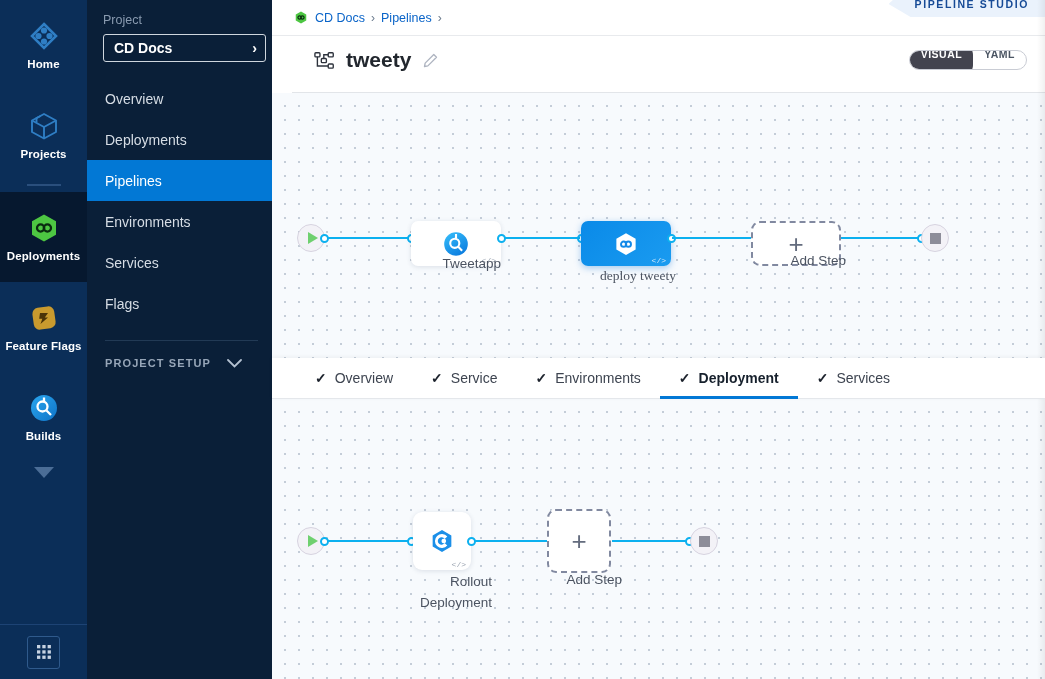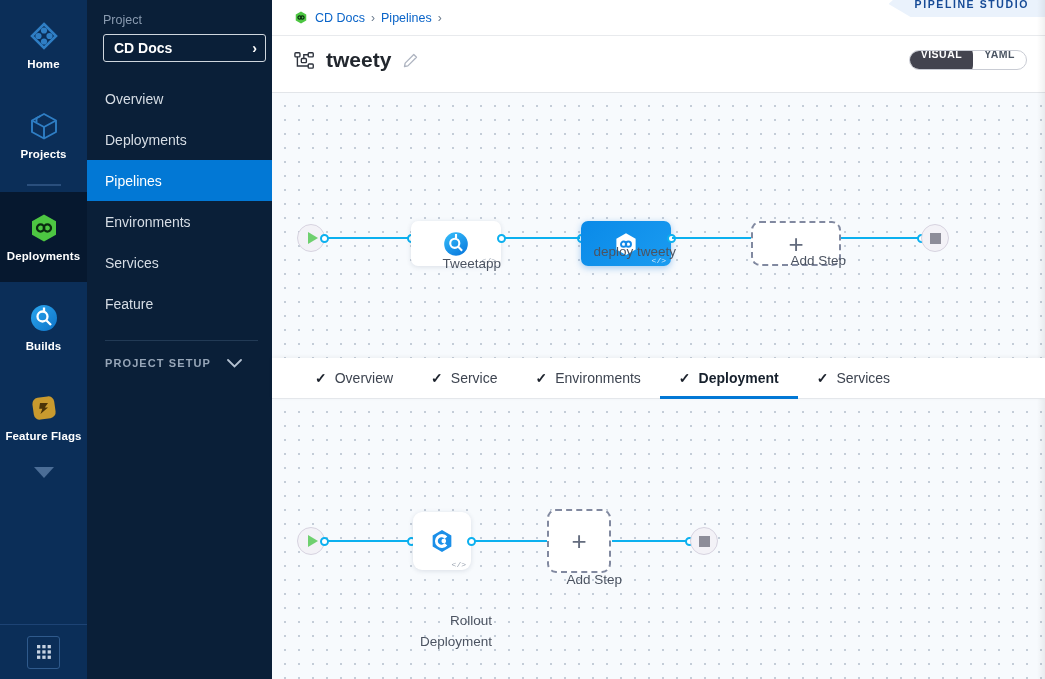--- a/index.html
+++ b/index.html
@@ -85,21 +85,21 @@
   .studio-badge {
     position:absolute; right:0; top:-9px;
     background:#eaf2fc; color:#164a96;
     font-size:10.5px; font-weight:bold; letter-spacing:1.6px;
     padding: 6px 16px 5px 26px; height:26px; line-height:15px;
     clip-path: polygon(14px 0, 100% 0, 100% 100%, 22px 100%, 0 50%);
   }
 
   .title-bar {
     height: 57px; display:flex; align-items:center; padding: 0 18px 8px 22px;
-    border-bottom:1px solid #e2e5e9; background:#fff; justify-content:space-between;
+    border-bottom:1px solid #e2e5e9; background:#fff; justify-content:space-between;margin-left:20px;
   }
   .title-left { display:flex; align-items:center; gap:10px; }
   .pipe-title { font-size:21px; font-weight:bold; color:#22272e; }
   .toggle {
     display:flex; align-items:center; height:20px;
     border:1px solid #c9ccd4; border-radius:11px; overflow:hidden; background:#fff;
   }
   .toggle span {
     font-size:10.5px; font-weight:bold; letter-spacing:0.5px;
     padding: 0 11px; height:32px; line-height:20px; cursor:pointer; color:#4b5563;
@@ -233,46 +233,46 @@
 
     <div class="rail-item active">
       <svg class="rail-ico" viewBox="0 0 32 32">
         <path d="M16 2.5 L28 9.2 V22.8 L16 29.5 L4 22.8 V9.2 Z" fill="#4dc642"></path>
         <g fill="none" stroke="#0a2b10" stroke-width="2.3" stroke-linecap="round">
           <path d="M12.6 12.4a3.6 3.6 0 100 7.2 3.6 3.6 0 100-7.2z"></path>
           <path d="M19.4 12.4a3.6 3.6 0 110 7.2 3.6 3.6 0 110-7.2z"></path>
         </g>
       </svg>
       <span class="rail-label">Deployments</span>
+    </div>
+
+    <div class="rail-item">
+      <svg class="rail-ico" viewBox="0 0 32 32">
+        <rect x="5" y="5" width="22" height="22" rx="6" fill="#c99a2e" transform="rotate(-8 16 16)"></rect>
+        <path d="M12 11h8l-3.2 4.4H20L12.5 22l1.8-5.3H11.2z" fill="#4a3308"></path>
+      </svg>
+      <span class="rail-label">Feature Flags</span>
     </div>
 
     <div class="rail-item">
       <svg class="rail-ico" viewBox="0 0 32 32">
         <defs>
             <linearGradient id="bg1" x1="0" y1="0" x2="1" y2="1">
           <stop offset="0" stop-color="#2aa6ef"></stop>
               <stop offset="1" stop-color="#0f74c8"></stop>
         </linearGradient>
           </defs>
         <circle cx="16" cy="16" r="13" fill="url(#bg1)"></circle>
         <g fill="none" stroke="#ffffff" stroke-width="2.3">
           <circle cx="14.5" cy="14.5" r="5"></circle>
             <path d="M18.5 18.5 L23 23"></path>
           <path d="M16 5.5 L16 10"></path>
         </g>
       </svg>
       <span class="rail-label">Builds</span>
-    </div>
-
-    <div class="rail-item">
-      <svg class="rail-ico" viewBox="0 0 32 32">
-        <rect x="5" y="5" width="22" height="22" rx="6" fill="#c99a2e" transform="rotate(-8 16 16)"></rect>
-        <path d="M12 11h8l-3.2 4.4H20L12.5 22l1.8-5.3H11.2z" fill="#4a3308"></path>
-      </svg>
-      <span class="rail-label">Feature Flags</span>
     </div>
 
     <div class="rail-caret">
       <svg width="22" height="13" viewBox="0 0 22 13">
         <path d="M1 1 L21 1 L11 12 Z" fill="#4b6d96"></path>
       </svg>
     </div>
 
     <div class="rail-grid-wrap">
       <div class="rail-grid">
@@ -311,21 +311,21 @@
       <div class="nav-item active">
         <span>Pipelines</span>
       </div>
       <div class="nav-item">
         <span>Environments</span>
       </div>
       <div class="nav-item">
         <span>Services</span>
       </div>
       <div class="nav-item">
-        <span>Feature</span>
+        <span>Flags</span>
       </div>
     </div>
 
     <div class="nav-divider"></div>
 
     <div class="setup-row">
       <span class="setup-label">PROJECT SETUP</span>
       <svg width="15" height="9" viewBox="0 0 15 9">
         <path d="M1 1 L7.5 7.5 L14 1" fill="none" stroke="#b3c0d0" stroke-width="1.8" stroke-linecap="round"></path>
       </svg>
@@ -410,21 +410,21 @@
       <div class="stage-node selected" style="left:309px; top:128px;">
         <svg width="28" height="28" viewBox="0 0 32 32">
           <path d="M16 3.6 L27 9.9 V22.4 L16 28.7 L5 22.4 V9.9 Z" fill="#ffffff"></path>
           <g fill="none" stroke="#1289e8" stroke-width="2.2" stroke-linecap="round">
             <path d="M13.3 13.2a3 3 0 100 6 3 3 0 100-6z"></path>
             <path d="M18.7 13.2a3 3 0 110 6 3 3 0 110-6z"></path>
           </g>
         </svg>
         <span class="code-tag light">&lt;/&gt;</span>
       </div>
-      <div class="node-label" style="left:304px; top:148px; width:100px;">deploy tweety</div>
+      <div class="node-label" style="left:304px; top:172px; width:100px;font-family:Liberation Serif, serif;">deploy tweety</div>
 
       <div class="port" style="left:395px; top:141px;"></div>
       <div class="conn" style="left:400px; top:144px; width:80px;"></div>
 
       <div class="addnode stage" style="left:479px; top:128px;">
         <span>+</span>
       </div>
       <div class="node-label" style="left:474px; top:157px; width:100px;">Add Step</div>
 
       <div class="conn" style="left:569px; top:144px; width:84px;"></div>
@@ -468,21 +468,21 @@
       <div class="port" style="left:135px; top:138px;"></div>
 
       <div class="step-node" style="left:141px; top:113px;">
         <svg width="26" height="26" viewBox="0 0 32 32">
           <path d="M16 2.5 L27.5 9.2 V22.8 L16 29.5 L4.5 22.8 V9.2 Z" fill="#1b8fe8"></path>
           <path d="M22.5 10.5 A8.6 8.6 0 1 0 22.5 21.5 L19.2 18.6 A4.6 4.6 0 1 1 19.2 13.4 Z" fill="#ffffff"></path>
           <circle cx="18.2" cy="16" r="2.9" fill="#ffffff"></circle>
         </svg>
         <span class="code-tag">&lt;/&gt;</span>
       </div>
-      <div class="node-label" style="left:120px; top:172px; width:100px;margin-top:39px;">Rollout
+      <div class="node-label" style="left:120px; top:172px; width:100px;">Rollout
 Deployment</div>
 
       <div class="port" style="left:195px; top:138px;"></div>
       <div class="conn" style="left:202px; top:141px; width:75px;"></div>
 
       <div class="addnode step" style="left:275px; top:110px;">
         <span>+</span>
       </div>
       <div class="node-label" style="left:264px; top:170px; width:86px;">Add Step</div>
 

